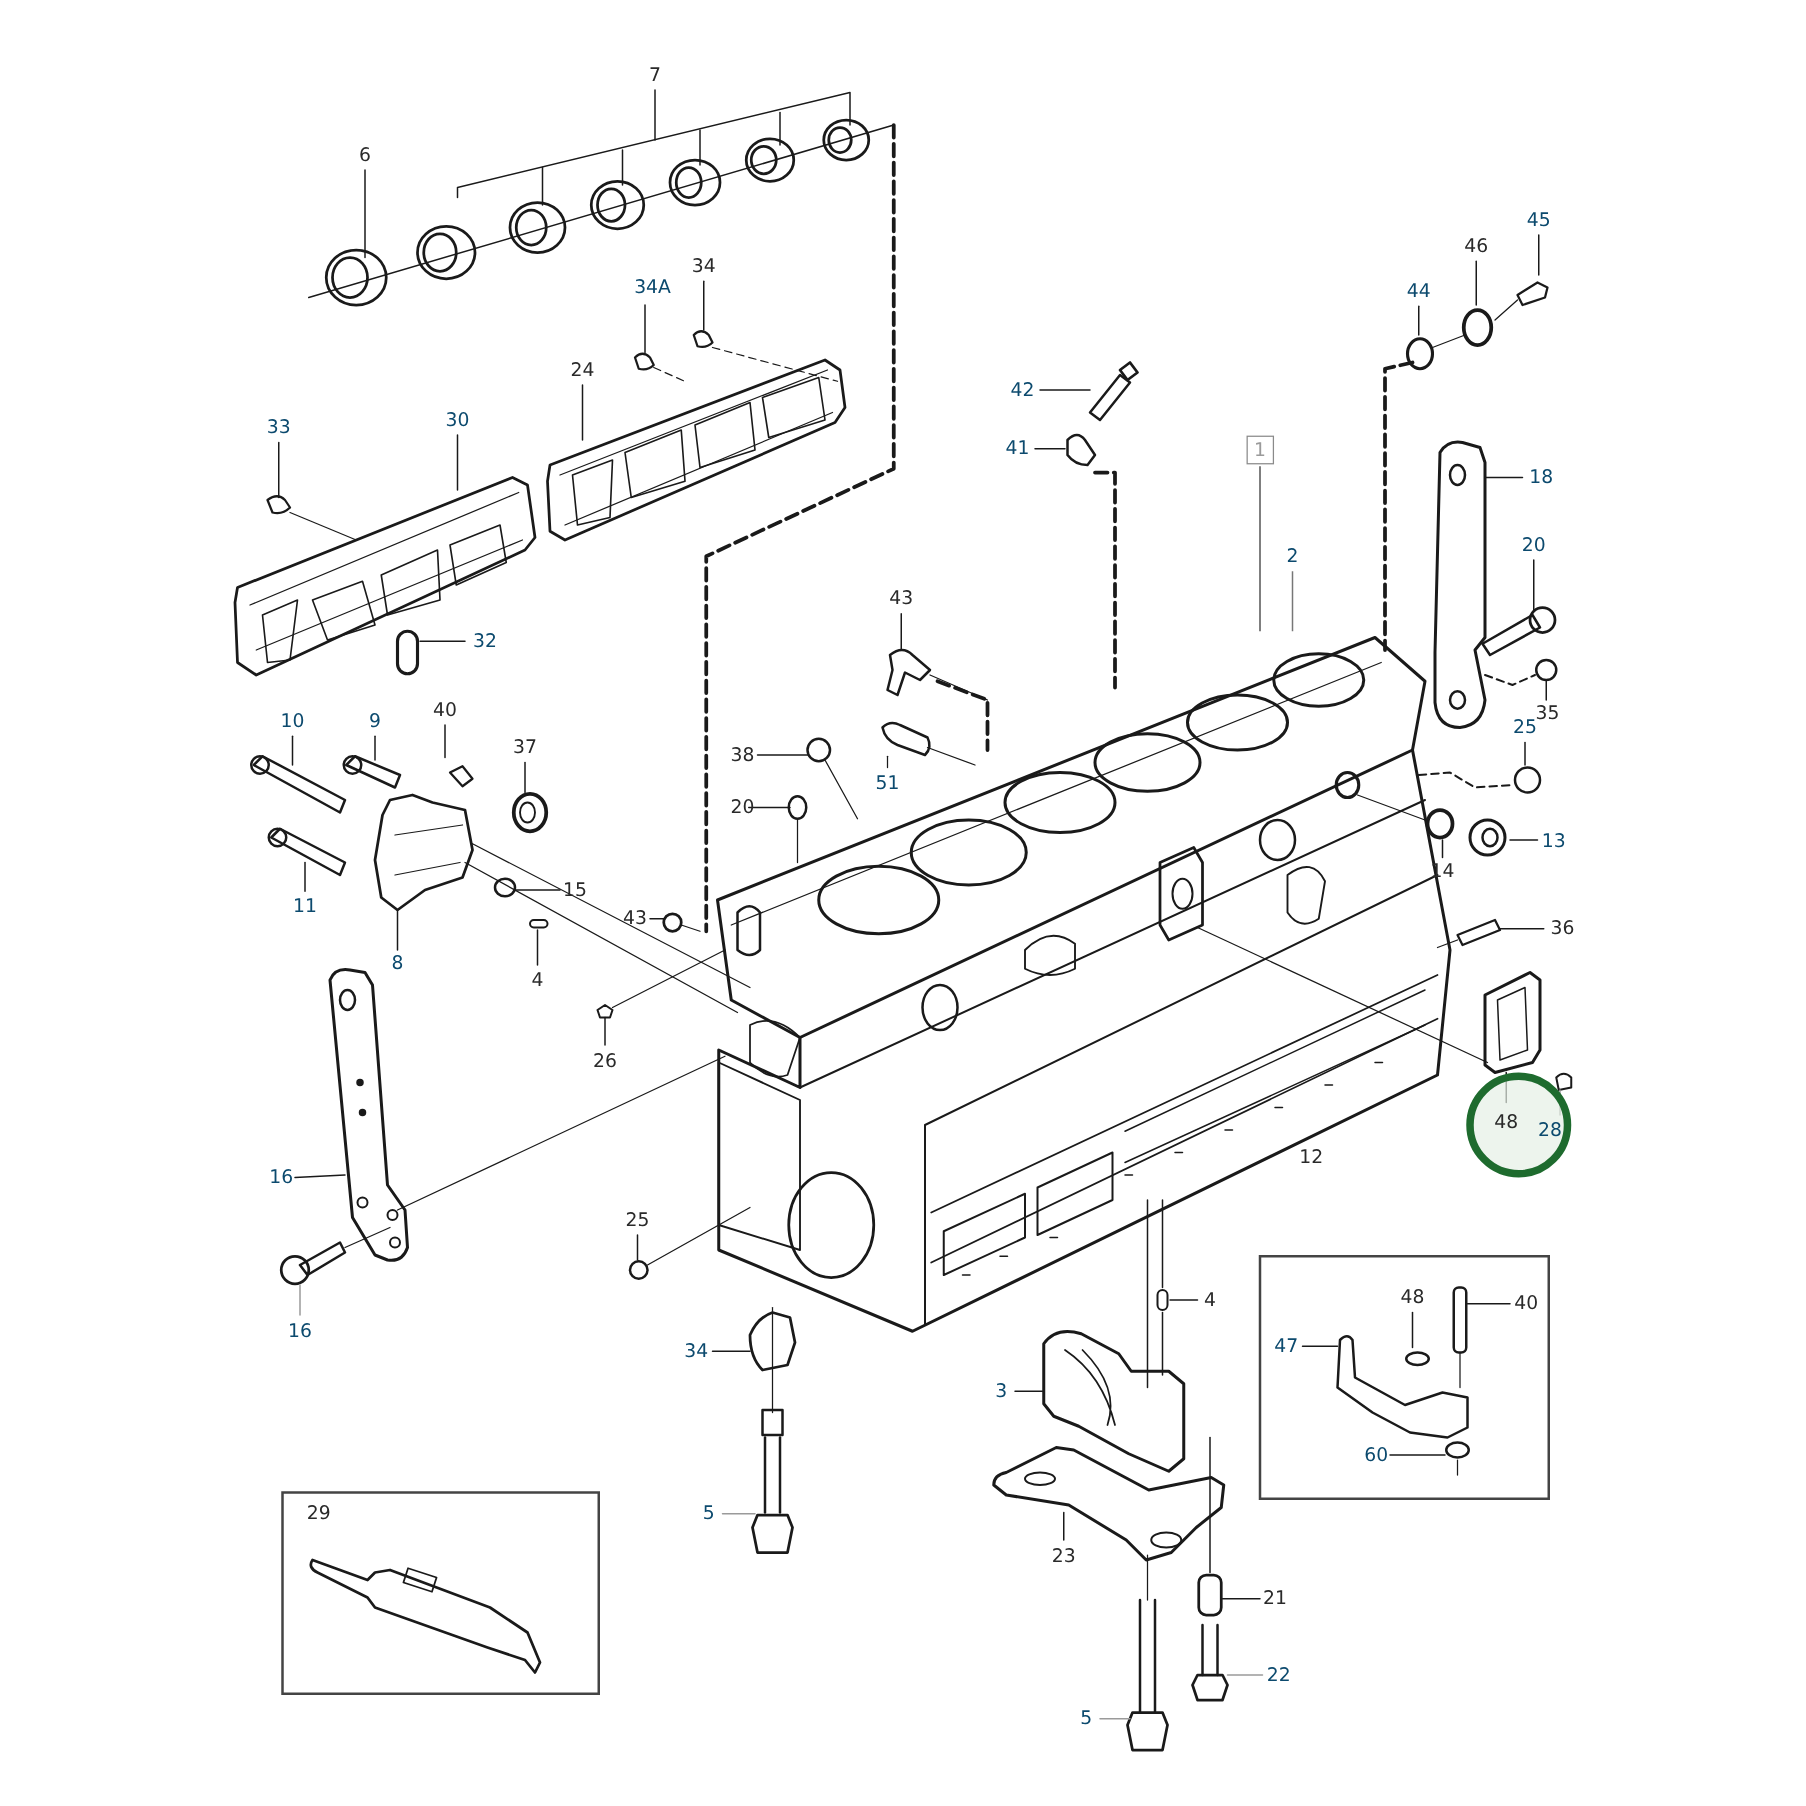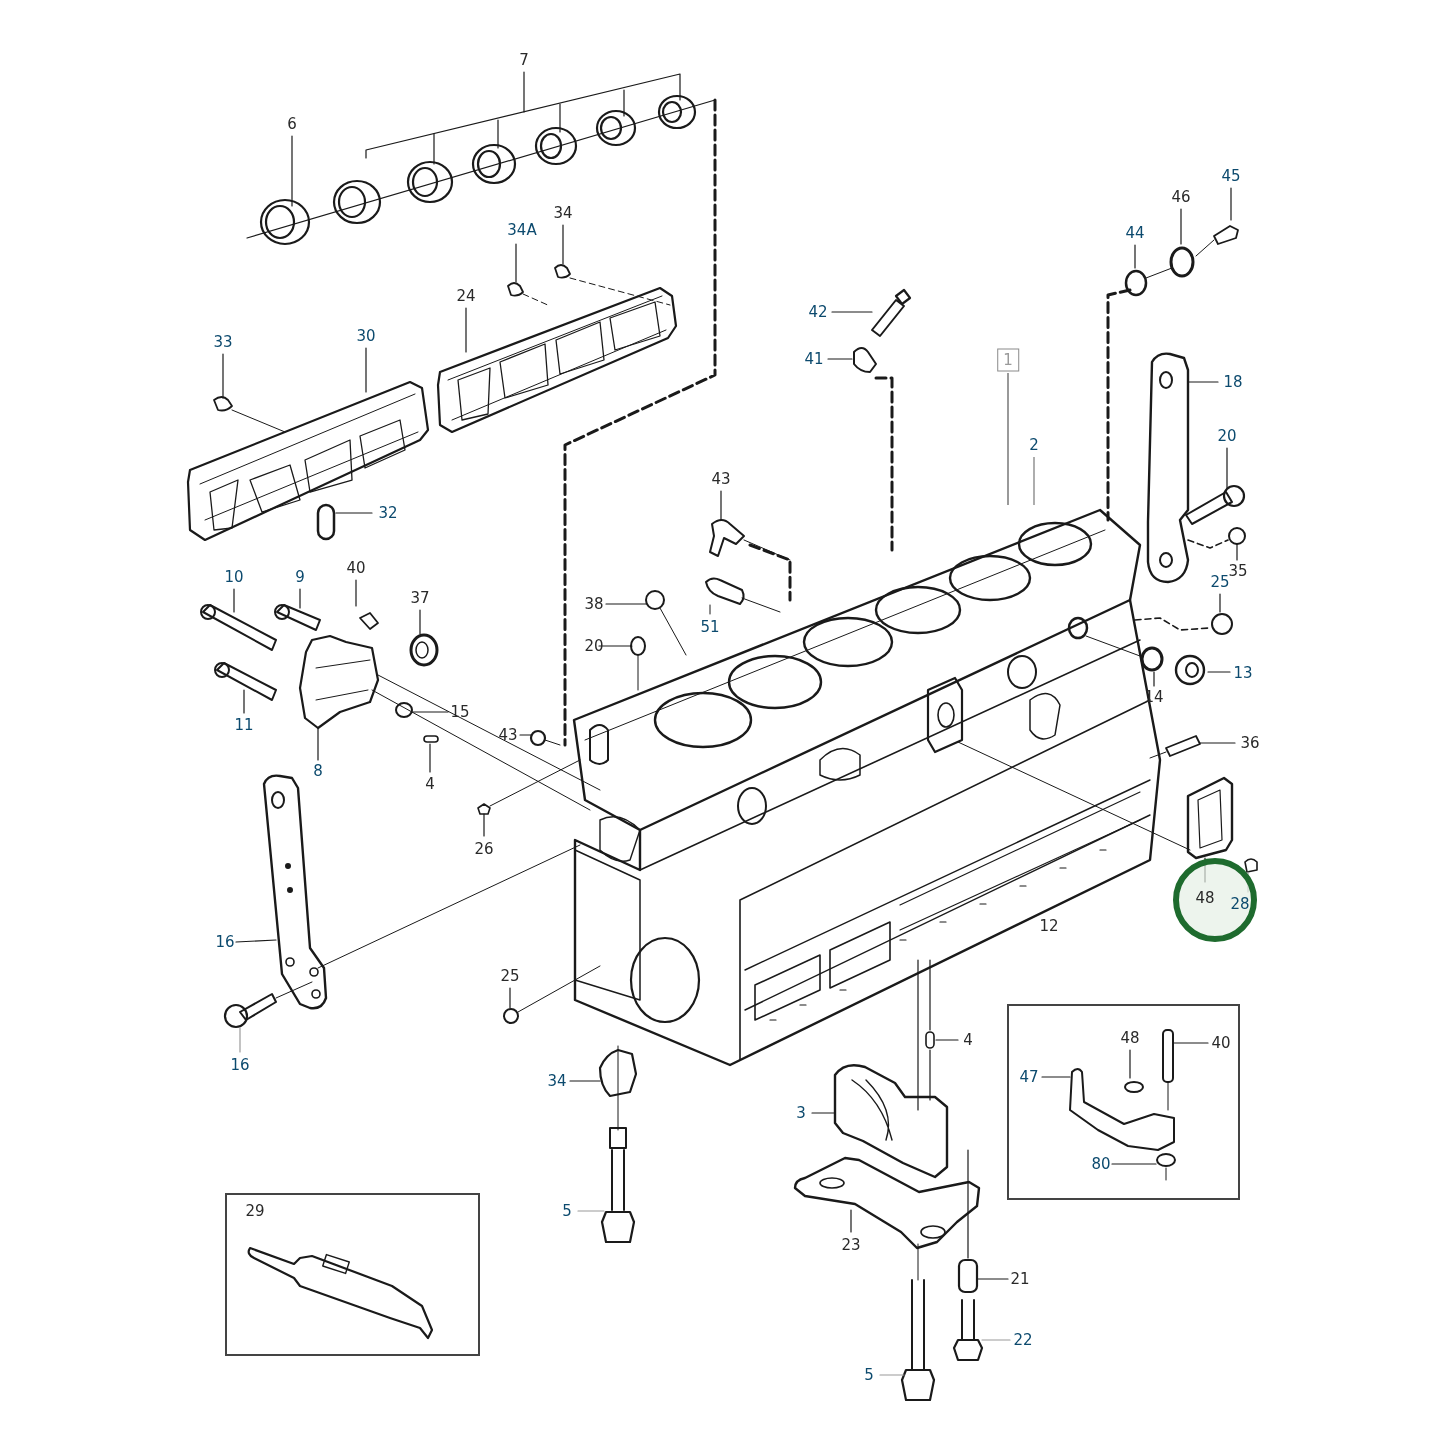--- a/index.html
+++ b/index.html
@@ -343,16 +343,16 @@
     <div class="callout light" style="left:801px;top:1113px">3</div>
     <div class="callout dark" style="left:968px;top:1040px">4</div>
     <div class="callout dark" style="left:851px;top:1245px">23</div>
     <div class="callout dark" style="left:1020px;top:1279px">21</div>
     <div class="callout light" style="left:1023px;top:1340px">22</div>
     <div class="callout light" style="left:869px;top:1375px">5</div>
 
     <div class="callout dark" style="left:1130px;top:1038px">48</div>
     <div class="callout dark" style="left:1221px;top:1043px">40</div>
     <div class="callout light" style="left:1029px;top:1077px">47</div>
-    <div class="callout light" style="left:1101px;top:1164px">80</div>
+    <div class="callout light" style="left:1101px;top:1164px">60</div>
     <div class="callout dark" style="left:255px;top:1211px">29</div>
   </div>
 </div>
 
 </body></html>

